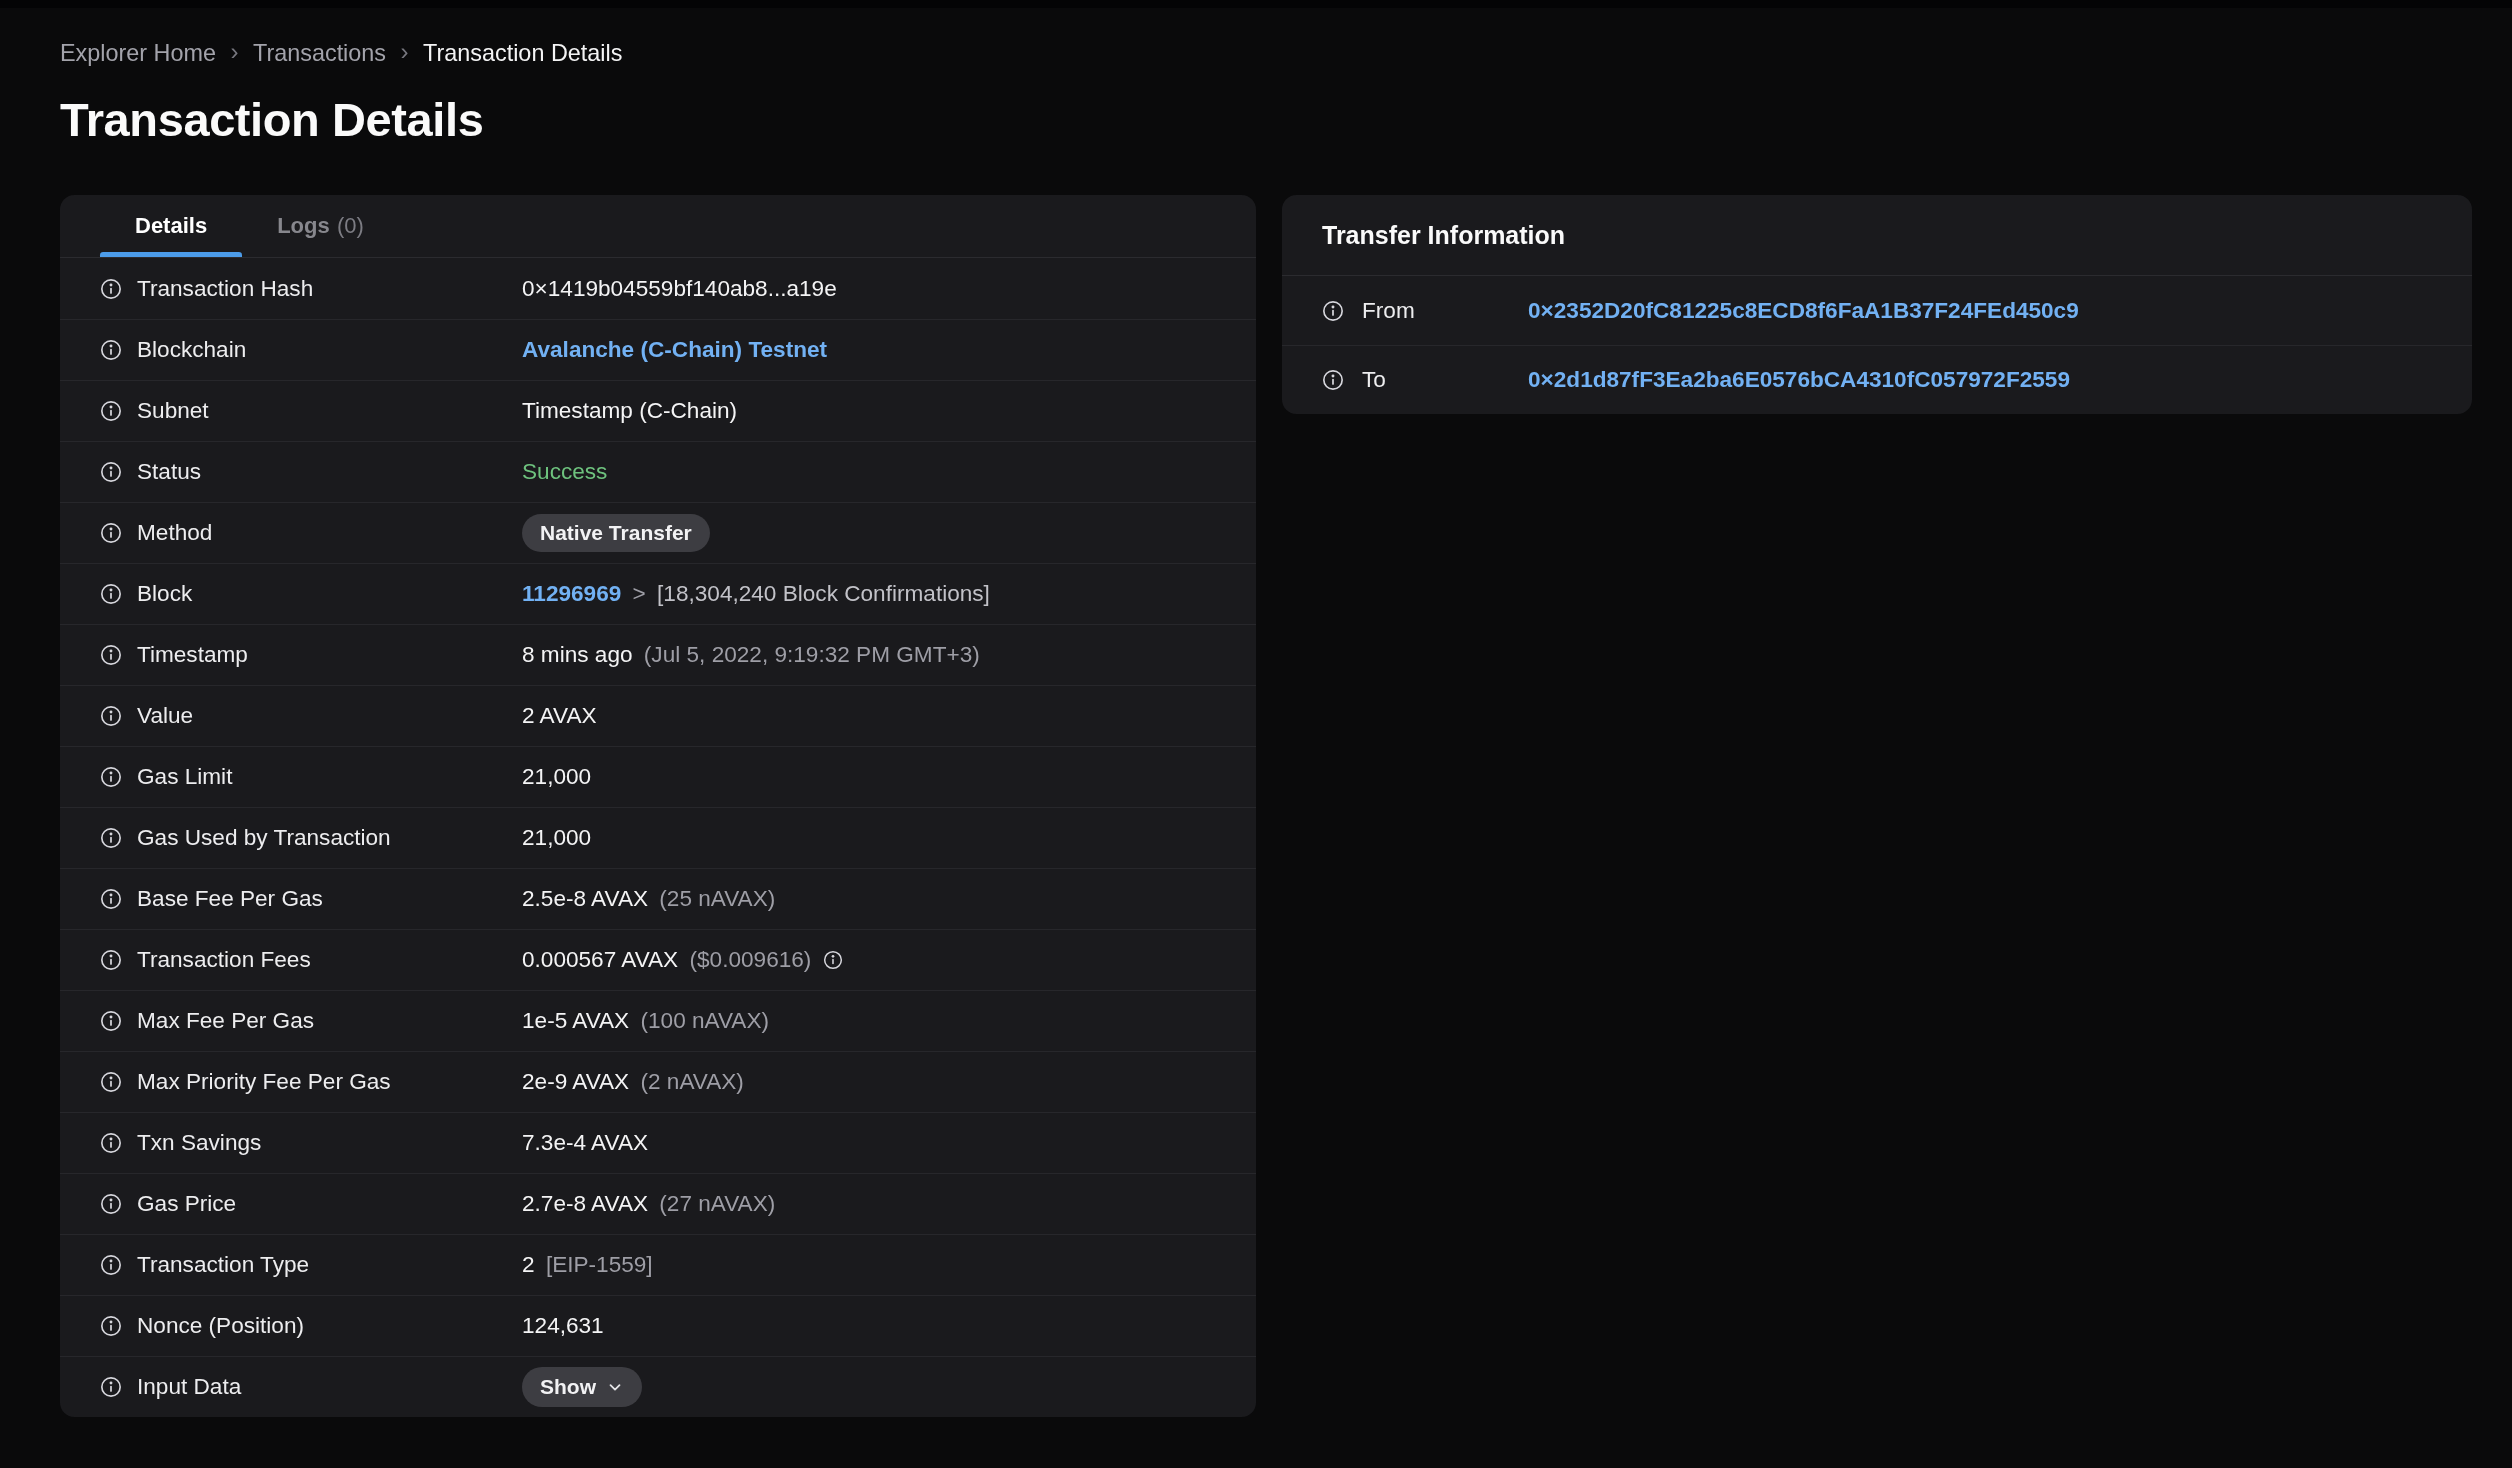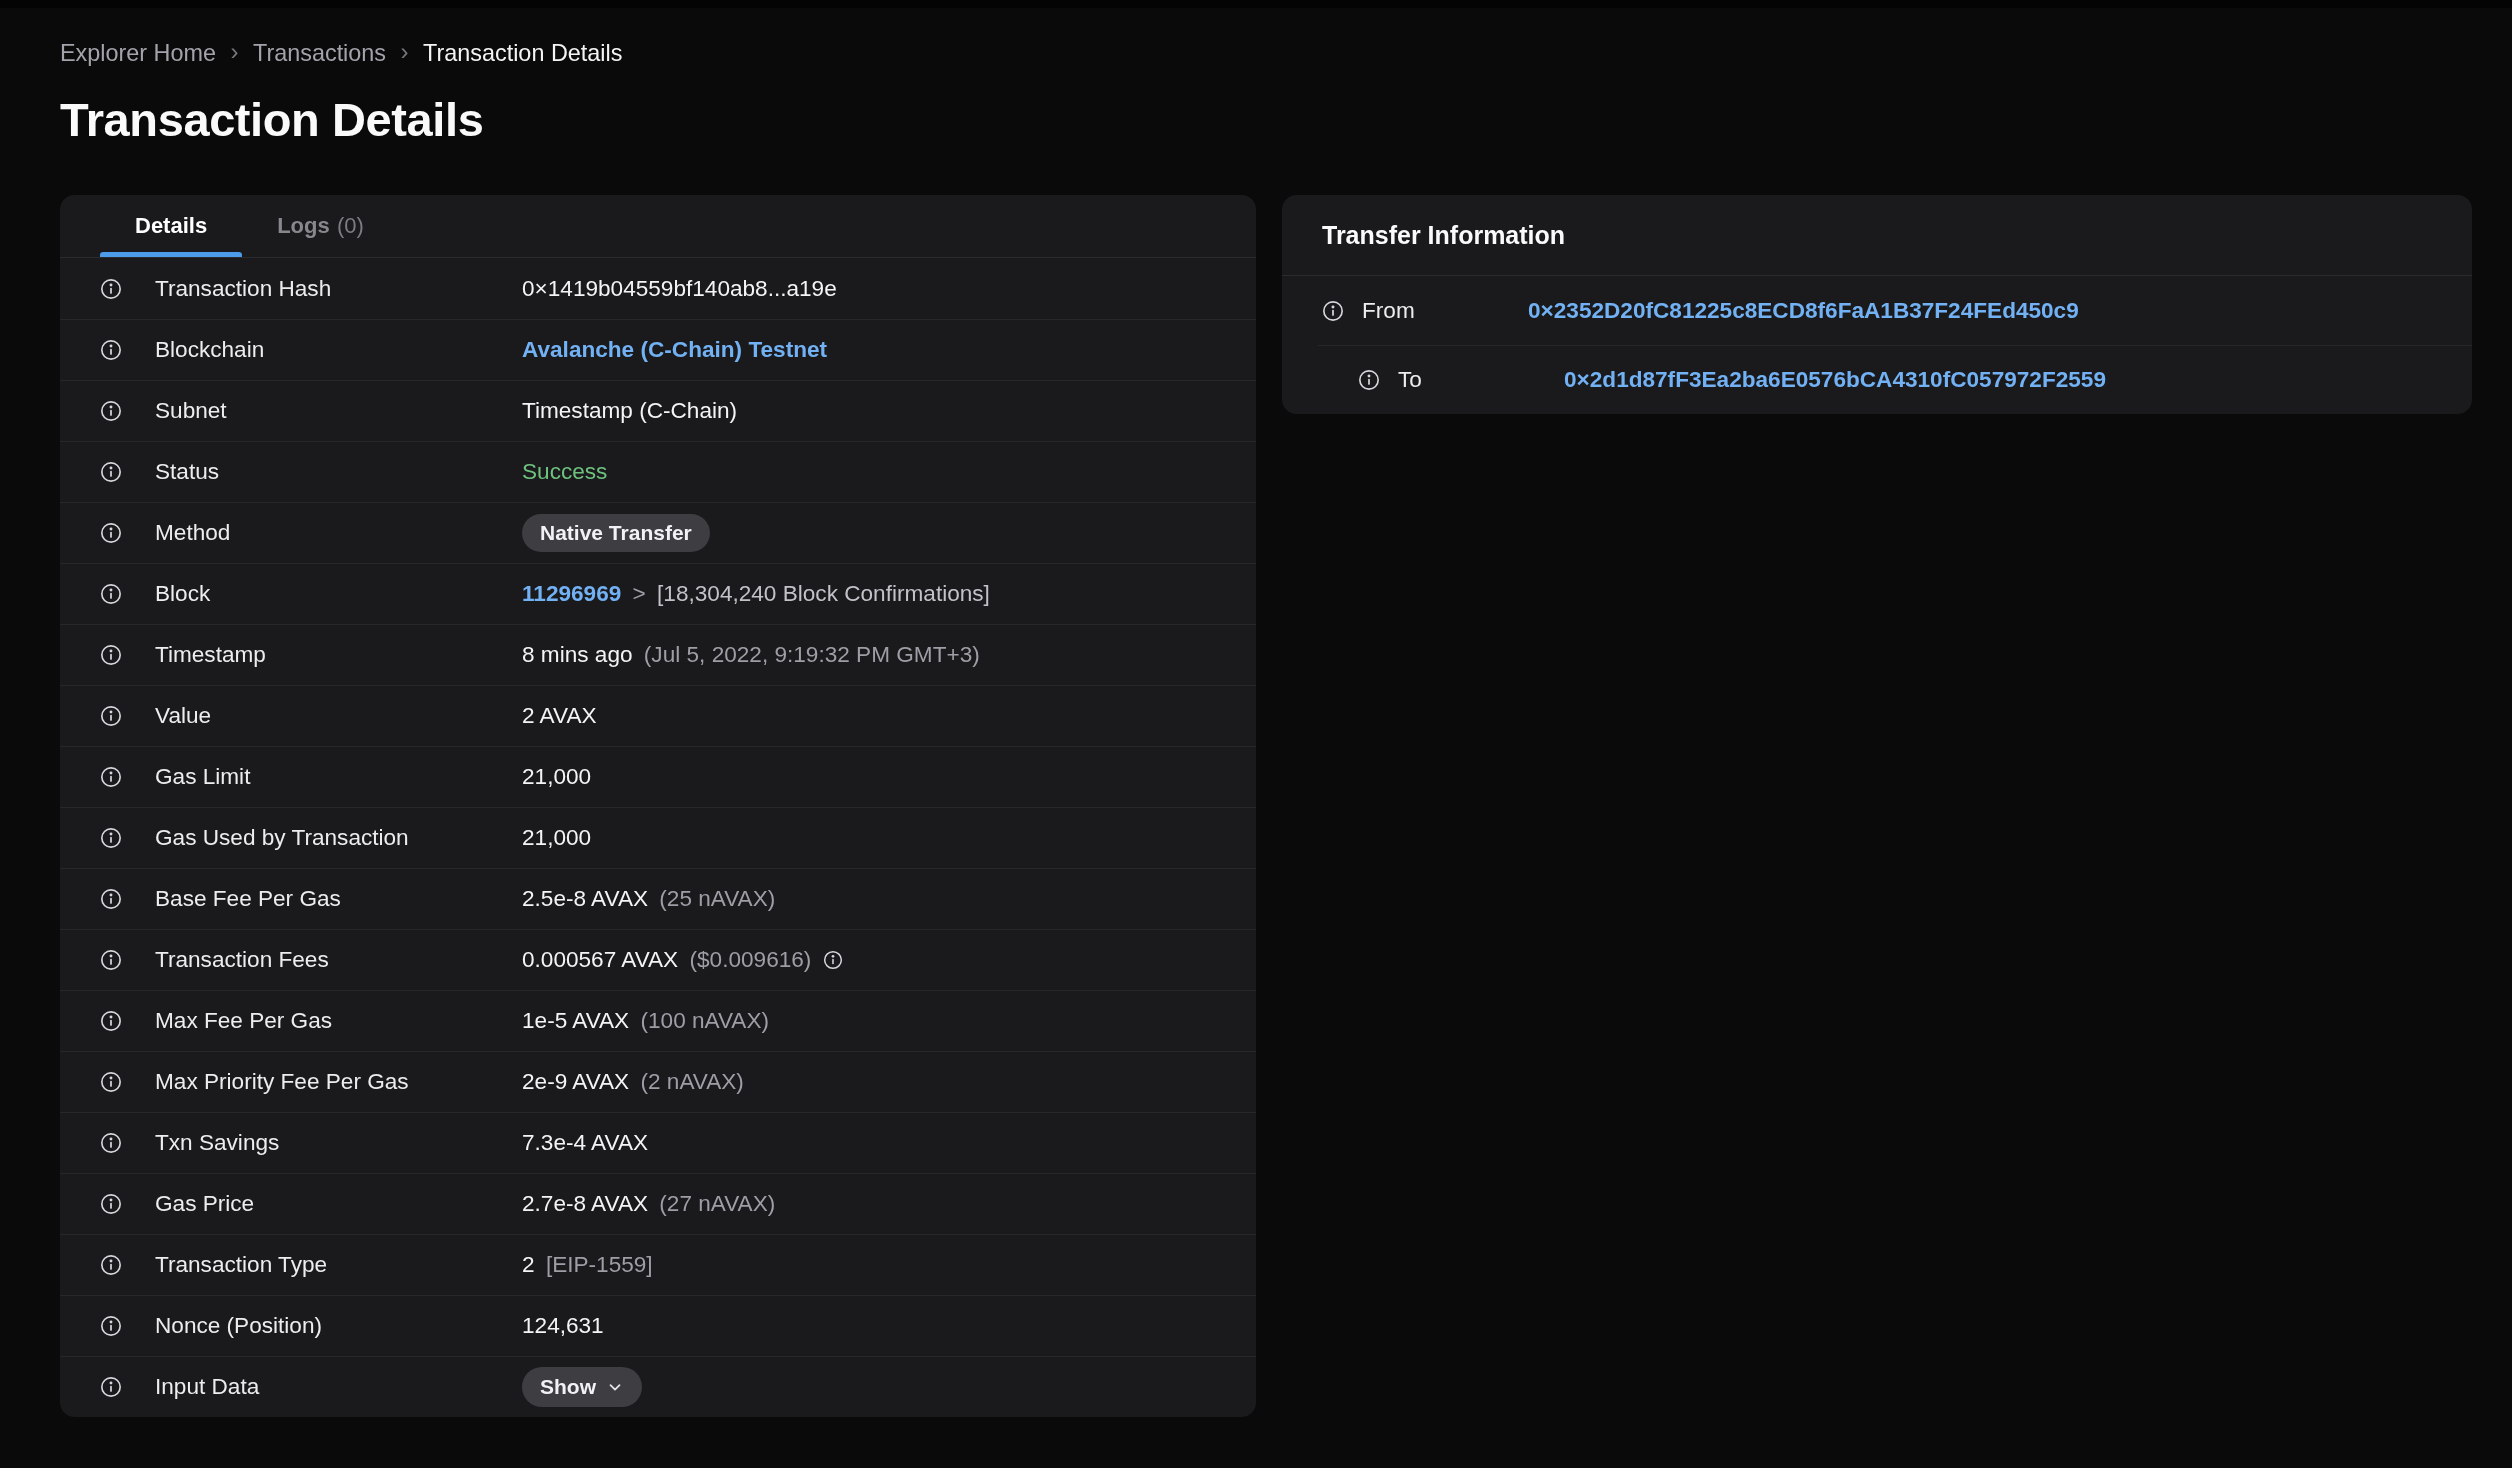--- a/index.html
+++ b/index.html
@@ -29,35 +29,35 @@
   
   .tabs { height:63px; display:flex; align-items:stretch; padding-left:40px; border-bottom:0.8px solid #2b2b2f;text-align:center; }
   .tab { position:relative; display:flex; align-items:center; padding:0 35px; font-size:22px; font-weight:600; color:#87878d; cursor:pointer; white-space:nowrap; }
   .tab .count { color:#7c7c83; margin-left:7.3px; font-weight:500; }
   .tab.active { color:#ffffff; }
   .tab.active::after { content:""; position:absolute; left:0; right:0; bottom:0; height:4.8px; border-radius:3.2px 3.2px 0 0; background:var(--accent-blue,#4c9cea); }
 
   
   .row { height:61px; display:flex; align-items:center; padding:0 40px; }
   .row + .row { border-top:0.8px solid #27272b; }
-  .label-area { width:422px; flex:none; display:flex; align-items:center; gap:33px; }
+  .label-area { width:422px; flex:none; display:flex; align-items:center; gap:15px; }
   .label-area .lbl { font-size:22.6px; color:#ededef; }
   .val-area { display:flex; align-items:center; gap:11.3px; font-size:22.6px; color:#f4f4f5; min-width:0;justify-content:flex-end; }
   .sec { color:#9e9ea6; }
   .sec.mid { color:#c2c2c8; }
   .gt { color:#9e9ea6; }
   .link { color:var(--accent-link,#72b1f3); font-weight:600; text-decoration:none; cursor:pointer; }
   .green { color:var(--accent-green,#6ec27e); font-weight:500; }
   .pill { background:#3d3d42; color:#f2f2f4; border-radius:805px; padding:7.3px 18px; font-size:21px; font-weight:600; white-space:nowrap; }
   .pill-btn { display:inline-flex; align-items:center; gap:9.7px; background:#3d3d42; color:#f2f2f4; border:none; border-radius:805px; padding:8px 18px; font-size:21px; font-weight:700; font-family:inherit; cursor:pointer; }
 
   
   .t-title { height:81px; display:flex; align-items:center; padding:0 40px; font-size:25px; font-weight:700; color:#fafafa; border-bottom:0.8px solid #2b2b2f; }
   .t-row { height:69px; display:flex; align-items:center; padding:0 40px; }
-  .t-row + .t-row { border-top:0.8px solid #27272b;margin-left:36px; }
+  .t-row + .t-row { border-top:0.8px solid #27272b; }
   .t-label-area { width:206px; flex:none; display:flex; align-items:center; gap:18px; }
   .t-label-area .lbl { font-size:22.6px; color:#ededef; }
   .t-row .link { font-size:22.6px; }
 
   svg.icon { flex:none; display:block; }
 </style>
 </head>
 <body>
 
 <div class="topstrip"></div>

